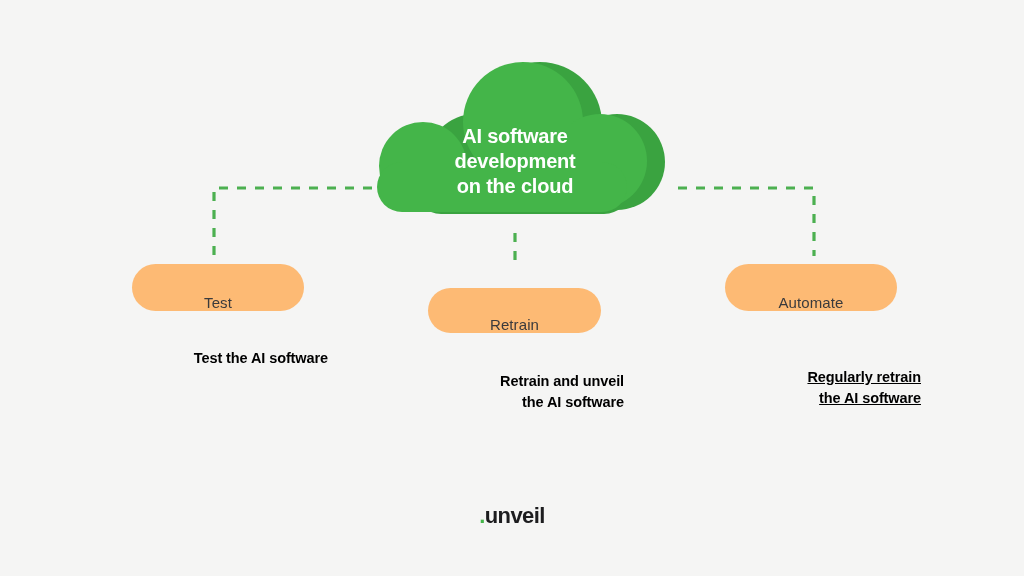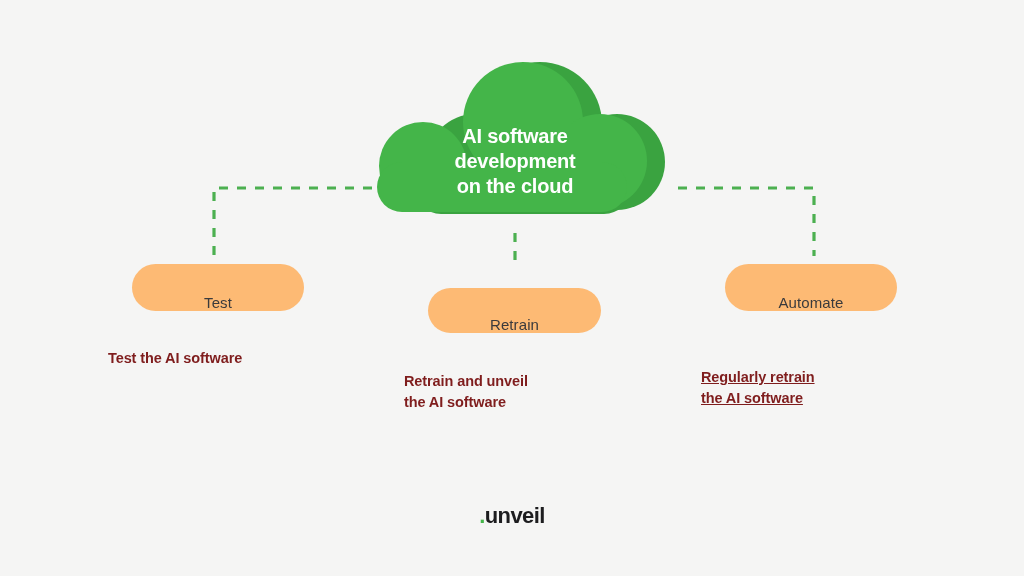--- a/index.html
+++ b/index.html
@@ -70,22 +70,22 @@
     font-weight: normal;
     letter-spacing: 0.1px;
   }
   .pill-test     { left: 132px; top: 264px; width: 172px; height: 47px; }
   .pill-automate { left: 428px; top: 288px; width: 173px; height: 45px; }
   .pill-retrain  { left: 725px; top: 264px; width: 172px; height: 47px; }
 
   
   .caption {
     position: absolute;
-    text-align: left;
-    color: #7f1d1d;
+    text-align: right;
+    color: #000000;
     font-size: 14.5px;
     line-height: 21px;
     font-weight: bold;
     white-space: pre-line;
     letter-spacing: -0.1px;
   }
   .cap-test     { left: 108px; top: 348px; width: 220px; }
   .cap-automate { left: 404px; top: 371px; width: 220px; }
   .cap-retrain  { left: 701px; top: 367px; width: 220px; text-decoration: underline; }
 

